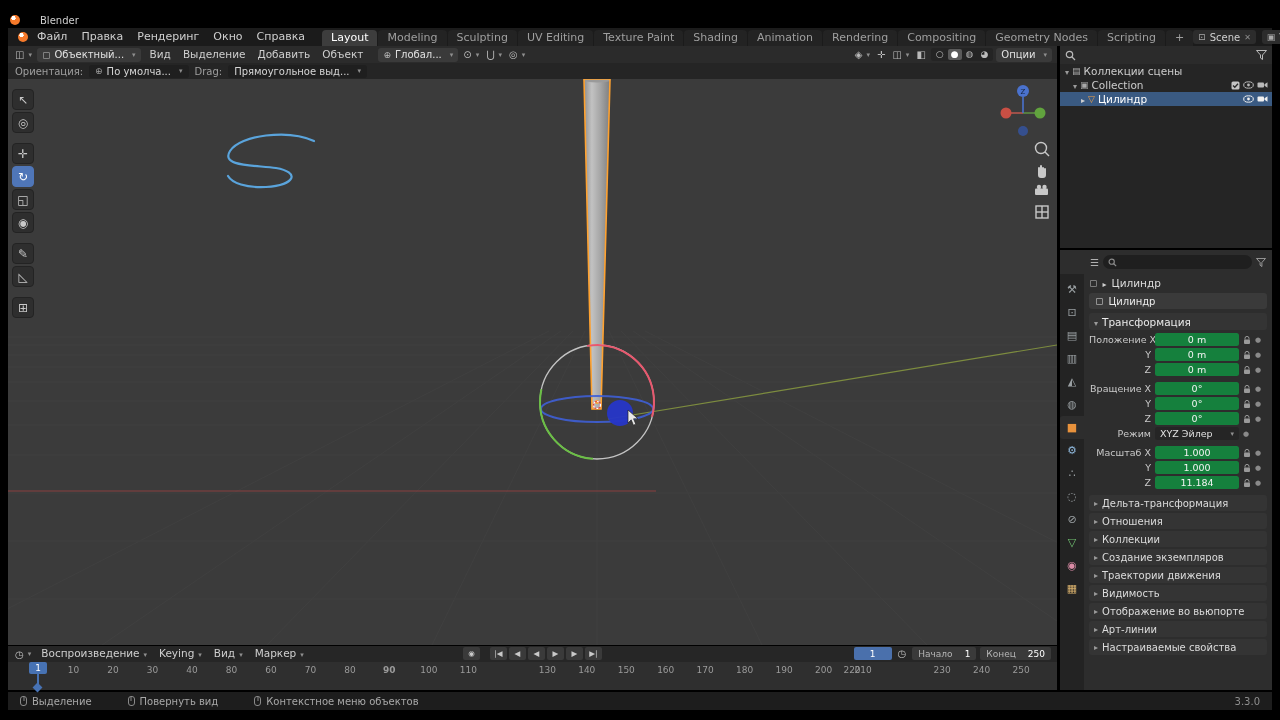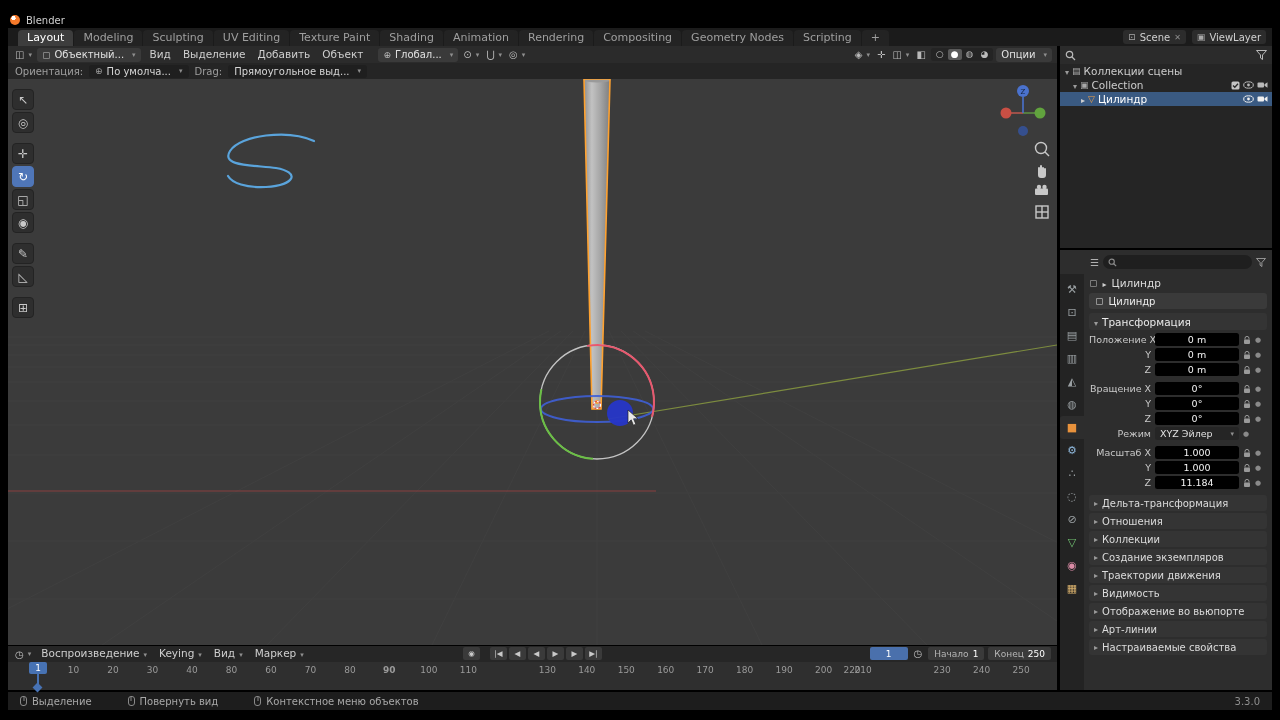--- a/index.html
+++ b/index.html
@@ -1,21 +1,21 @@
 <!DOCTYPE html>
 <html><head>
 <meta charset="utf-8">
 <style>
   *{margin:0;padding:0;box-sizing:border-box}
   body{width:1280px;height:720px;background:#000;font-family:"DejaVu Sans",sans-serif}
   .app{position:relative;width:1280px;height:720px;background:#000;overflow:hidden;color:#c3c3c3}
   .abs{position:absolute}
 
   
-  .titlebar{left:10px;top:13px;height:14px;display:flex;align-items:center;gap:6px}
+  .titlebar{left:10px;top:13px;height:14px;display:flex;align-items:center;gap:20px}
   .bl-logo{width:10px;height:10px;border-radius:50%;background:radial-gradient(circle at 35% 32%, #fff 0 2px, #f5792a 2.2px 100%);display:inline-block}
   .win-title{font-size:10px;color:#cfcfcf}
 
   
   .menubar{left:8px;top:28px;width:1264px;height:18px;background:#1b1b1b;display:flex;align-items:center}
   .mb-left{display:flex;align-items:center;padding-left:6px}
   .menu-item{padding:0 7px;font-size:11px;color:#cfcfcf;line-height:18px;white-space:nowrap}
   .tabs{display:flex;gap:1px;margin-left:10px;height:18px;align-items:flex-end}
   .tab{font-size:11px;color:#9f9f9f;padding:0 9px;line-height:16px;background:#232323;border-radius:4px 4px 0 0;white-space:nowrap}
   .tab.active{background:#3d3d3d;color:#fff}
@@ -67,37 +67,37 @@
   .ptab{height:23px;display:flex;align-items:center;justify-content:center;font-size:11px}
   .ptab.active{background:#2d2d2d;border-radius:3px 0 0 3px}
   .pcontent{margin-left:24px;padding:0 5px}
   .phead{height:24px;display:flex;align-items:center;gap:4px;padding:2px 1px}
   .psearch{flex:1;height:14px;background:#1f1f1f;border-radius:7px;display:flex;align-items:center;padding:0 5px;gap:3px}
   .pbread{height:18px;display:flex;align-items:center;gap:5px;font-size:10.5px;color:#dddddd}
   .pname{height:16px;background:#3a3a3a;border-radius:3px;display:flex;align-items:center;gap:5px;padding:0 6px;font-size:10px;color:#ececec;margin:1px 0 4px}
   .panel-hd{height:17px;background:#343434;border-radius:3px;display:flex;align-items:center;padding:0 5px;font-size:10.5px;color:#eaeaea;margin-bottom:3px}
   .prow{display:flex;align-items:center;height:13px;margin-bottom:2px;gap:4px}
   .plabel{width:62px;text-align:right;font-size:9.5px;color:#c9c9c9;white-space:nowrap}
-  .pfield{width:84px;height:13px;background:#000000;border-radius:2.5px;color:#f3f3f3;font-size:9.5px;display:flex;align-items:center;justify-content:center}
+  .pfield{width:84px;height:13px;background:#15803d;border-radius:2.5px;color:#f3f3f3;font-size:9.5px;display:flex;align-items:center;justify-content:center}
   .pselect{width:84px;height:13px;background:#252525;border-radius:2.5px;color:#e0e0e0;font-size:9.5px;display:flex;align-items:center;padding:0 5px}
   .pselect::after{margin-left:auto}
   .anim-dot{color:#8a8a8a;font-size:7px}
   .grp{margin-bottom:6px}
   .section-row{height:16px;background:#343434;border-radius:3px;margin-bottom:2px;display:flex;align-items:center;gap:4px;padding:0 5px;font-size:10px;color:#dcdcdc}
   .section-row::before{content:"▸";font-size:8px;color:#9a9a9a}
 
   
   .timeline{left:8px;top:646px;width:1049px;height:44px;background:#2f2f2f}
   .tl-header{height:16px;background:#262626;display:flex;align-items:center;padding:0 5px;gap:2px;position:relative}
   .tl-header .menu-item{font-size:10.5px;line-height:16px;padding:0 6px}
   .transport{position:absolute;left:455px;top:1px;display:flex;gap:2px}
   .tbt{min-width:17px;height:13px;background:#3a3a3a;border-radius:2px;color:#c9c9c9;font-size:7.5px;display:flex;align-items:center;justify-content:center;padding:0 2px}
   .tl-right{position:absolute;right:6px;top:1px;display:flex;gap:4px;align-items:center}
   .frame-field{width:38px;height:13px;background:#4a70ac;border-radius:2px;color:#fff;font-size:9px;display:flex;align-items:center;justify-content:center}
-  .range-chip{height:13px;background:#3a3a3a;border-radius:2px;display:flex;align-items:center;gap:4px;padding:0 6px;font-size:9px}
+  .range-chip{height:13px;background:#3a3a3a;border-radius:2px;display:flex;align-items:center;gap:12px;padding:0 6px;font-size:9px}
   .range-chip .rl{color:#b5b5b5}
   .range-chip .rv{color:#fff}
   .ruler{position:relative;height:28px}
   .tick{position:absolute;top:3px;font-size:9px;color:#9a9a9a;transform:translateX(-50%)}
   .ph-badge{position:absolute;left:21px;top:0;width:18px;height:12px;background:#4772b3;border-radius:2px;color:#fff;font-size:9px;display:flex;align-items:center;justify-content:center;z-index:3}
   .ph-line{position:absolute;left:29px;top:11px;width:2px;height:17px;background:#4772b3;z-index:2}
   .ph-diamond{position:absolute;left:26px;top:22px;width:7px;height:7px;background:#4772b3;transform:rotate(45deg);z-index:2}
 
   
   .statusbar{left:8px;top:692px;width:1264px;height:18px;background:#1d1d1d;display:flex;align-items:center;padding:0 12px;gap:36px;font-size:10px;color:#a8a8a8}
@@ -110,20 +110,31 @@
 <body>
 
 <div class="app">
 
   <div class="abs titlebar">
     <span class="bl-logo"></span>
     <span class="win-title">Blender</span>
   </div>
 
   <div class="abs menubar">
+    <div class="mb-left">
+      <span class="bl-logo" style="margin:0 2px 0 4px"></span>
+      <div style="display:flex">
+
+      <span class="menu-item">Файл</span>
+          <span class="menu-item">Правка</span>
+          <span class="menu-item">Рендеринг</span>
+          <span class="menu-item">Окно</span>
+          <span class="menu-item">Справка</span>
+        </div>
+    </div>
     <div class="tabs">
 
     <div class="tab active">Layout</div>
         <div class="tab">Modeling</div>
         <div class="tab">Sculpting</div>
         <div class="tab">UV Editing</div>
         <div class="tab">Texture Paint</div>
         <div class="tab">Shading</div>
         <div class="tab">Animation</div>
         <div class="tab">Rendering</div>

